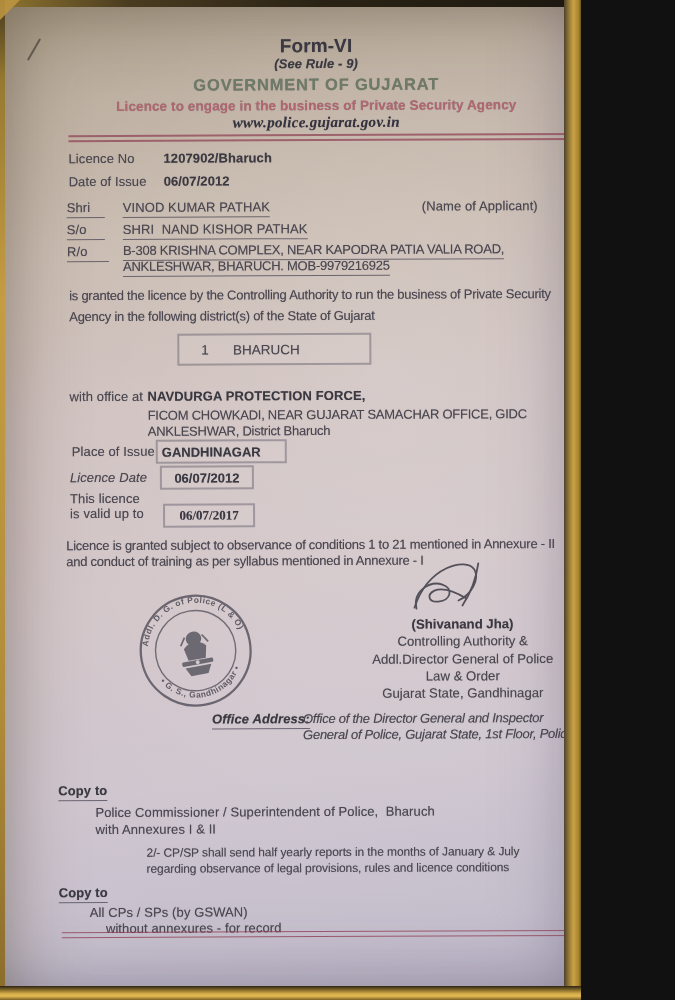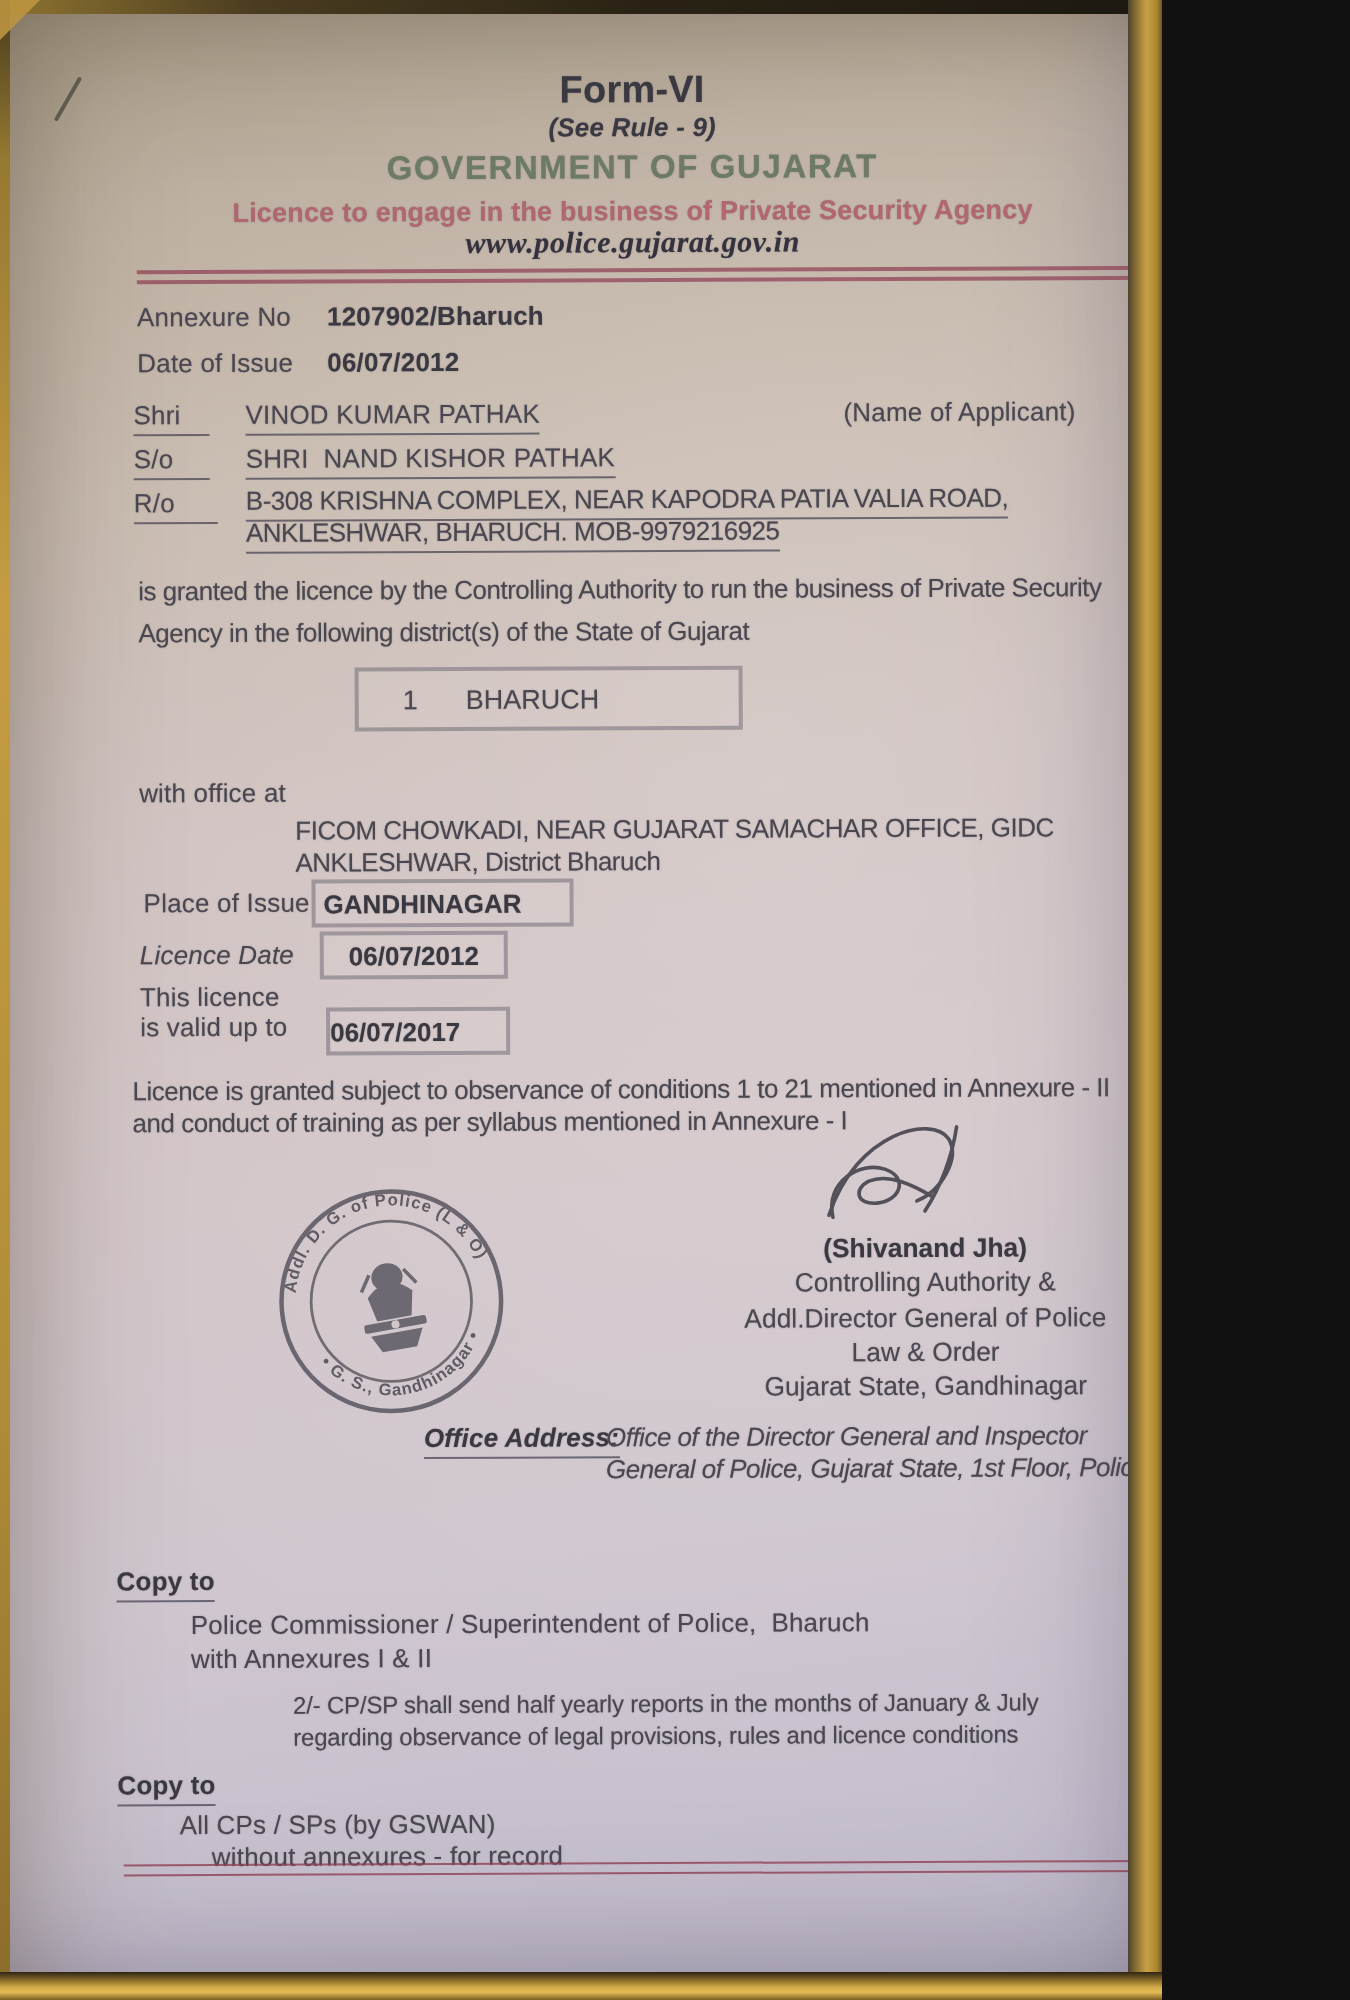--- a/index.html
+++ b/index.html
@@ -67,21 +67,21 @@
 
     <div class="hdr">
       <div class="t b" style="top:35px;font-size:19px;">Form-VI</div>
       <div class="t b it" style="top:57px;font-size:13px;">(See Rule - 9)</div>
       <div class="t b gov" style="top:75px;font-size:16.5px;">GOVERNMENT OF GUJARAT</div>
       <div class="t b rose" style="top:98px;font-size:13.5px;">Licence to engage in the business of Private Security Agency</div>
       <div class="t www" style="top:114px;">www.police.gujarat.gov.in</div>
     </div>
     <div class="rule" style="left:70px;top:134px;width:537px;"></div>
 
-    <span class="t" style="left:70px;top:151px;">Annexure No</span>
+    <span class="t" style="left:70px;top:151px;">Licence No</span>
     <span class="t b" style="left:165px;top:151px;">1207902/Bharuch</span>
     <span class="t" style="left:70px;top:174px;">Date of Issue</span>
     <span class="t b" style="left:165px;top:174px;">06/07/2012</span>
 
     <span class="t u" style="left:68px;top:200px;width:38px;">Shri</span>
     <span class="t u" style="left:124px;top:200px;">VINOD KUMAR PATHAK</span>
     <span class="t" style="left:423px;top:200px;">(Name of Applicant)</span>
     <span class="t u" style="left:68px;top:222px;width:38px;">S/o</span>
     <span class="t u" style="left:124px;top:222px;">SHRI  NAND KISHOR PATHAK</span>
     <span class="t u" style="left:68px;top:244px;width:42px;">R/o</span>
@@ -90,34 +90,35 @@
 
     <span class="t tight" style="left:70px;top:288px;">is granted the licence by the Controlling Authority to run the business of Private Security</span>
     <span class="t tight" style="left:70px;top:309px;">Agency in the following district(s) of the State of Gujarat</span>
 
     <div class="box" style="left:178px;top:333px;width:190px;height:28px;">
       <span style="padding-left:22px;">1</span>
       <span style="padding-left:24px;">BHARUCH</span>
     </div>
 
     <span class="t" style="left:70px;top:389px;">with office at</span>
+    <span class="t b" style="left:148px;top:389px;">NAVDURGA PROTECTION FORCE,</span>
     <span class="t tight" style="left:148px;top:408px;">FICOM CHOWKADI, NEAR GUJARAT SAMACHAR OFFICE, GIDC</span>
     <span class="t tight" style="left:148px;top:424px;">ANKLESHWAR, District Bharuch</span>
 
     <span class="t" style="left:72px;top:444px;">Place of Issue</span>
     <div class="box" style="left:156px;top:439px;width:127px;height:20px;">
       <span class="b" style="padding-left:4px;font-size:13px;">GANDHINAGAR</span>
     </div>
     <span class="t" style="left:70px;top:470px;font-style:italic;">Licence Date</span>
     <div class="box" style="left:160px;top:465px;width:90px;height:20px;justify-content:center;">
       <span class="b" style="font-size:13px;">06/07/2012</span>
     </div>
     <span class="t" style="left:70px;top:491px;">This licence</span>
     <span class="t" style="left:70px;top:506px;">is valid up to</span>
-    <div class="box" style="left:163px;top:503px;width:88px;height:20px;justify-content:flex-start;">
+    <div class="box" style="left:163px;top:503px;width:88px;height:20px;justify-content:center;font-family:Liberation Serif, serif;">
       <span class="b" style="font-size:13px;">06/07/2017</span>
     </div>
 
     <span class="t tight" style="left:66px;top:538px;">Licence is granted subject to observance of conditions 1 to 21 mentioned in Annexure - II</span>
     <span class="t tight" style="left:66px;top:554px;">and conduct of training as per syllabus mentioned in Annexure - I</span>
 
     <svg class="stamp" width="122" height="124" viewBox="0 0 140 140">
       <circle cx="70" cy="70" r="63" fill="none" stroke="#45434e" stroke-width="2.6" opacity=".9"></circle>
       <circle cx="70" cy="70" r="46" fill="none" stroke="#45434e" stroke-width="1.6" opacity=".85"></circle>
       <defs>

